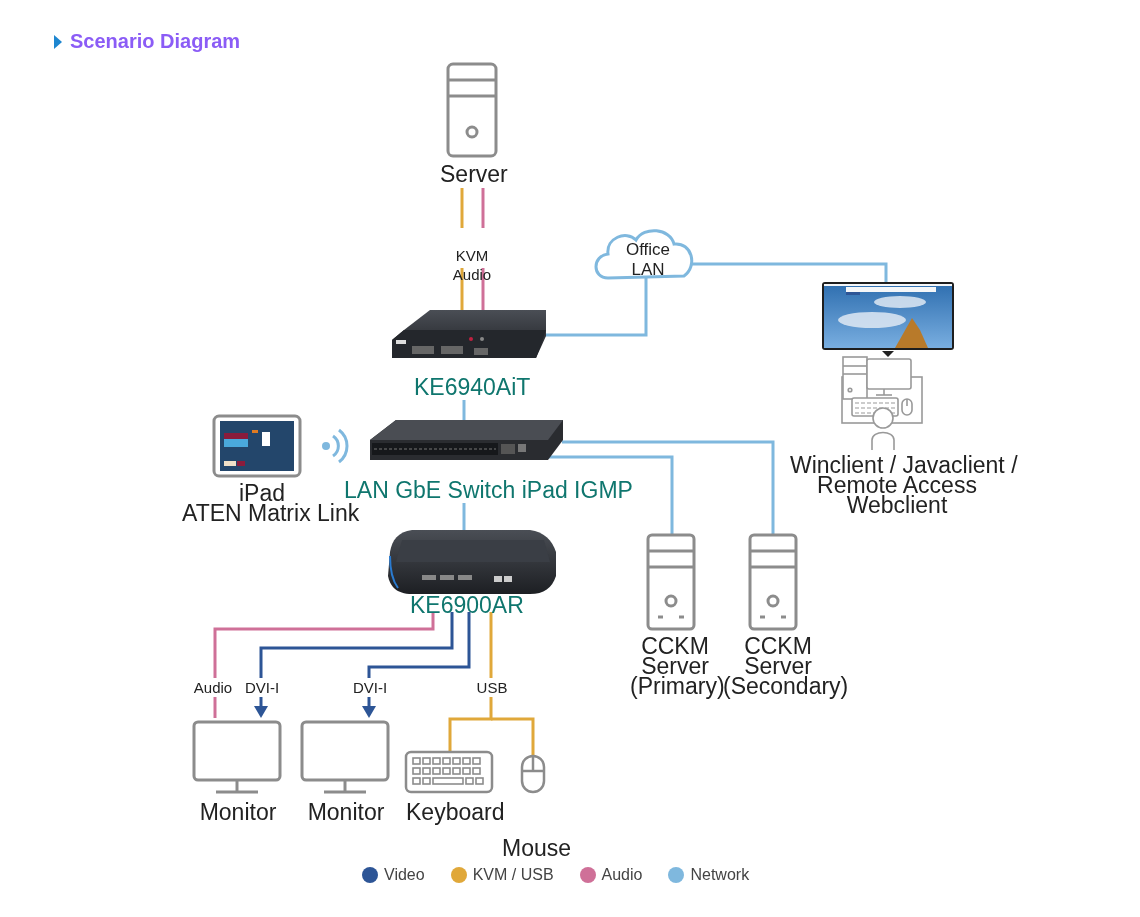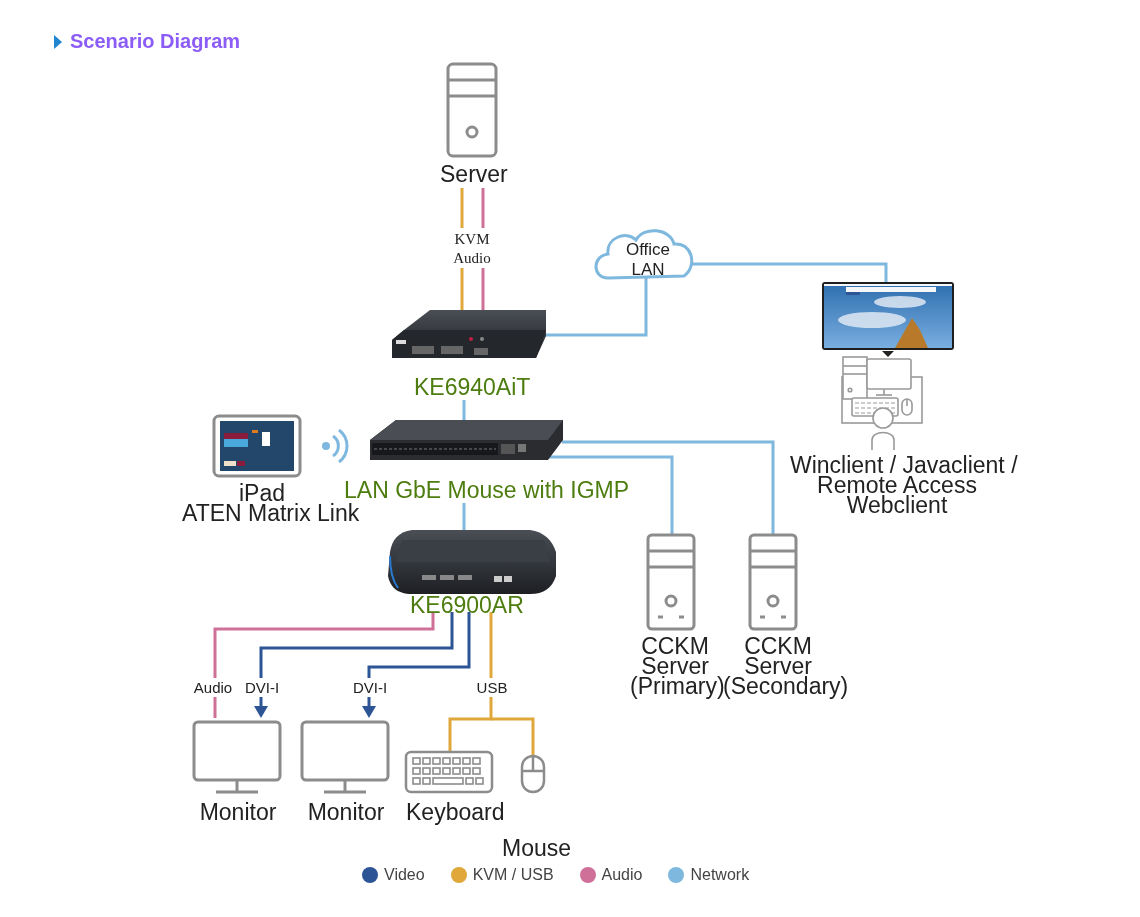--- a/index.html
+++ b/index.html
@@ -2,21 +2,21 @@
 <html><head>
 <meta charset="utf-8">
 <style>
   html, body { margin:0; padding:0; background:#ffffff; }
   body { width:1140px; height:917px; position:relative; overflow:hidden;
          font-family:"Liberation Sans", sans-serif; color:#222; }
   .abs { position:absolute; }
   .title { left:54px; top:30px; font-size:20px; font-weight:bold; color:#8b5cf6; display:flex; align-items:center; gap:8px; }
   .title .tri { width:0; height:0; border-top:7px solid transparent; border-bottom:7px solid transparent; border-left:8px solid #1e86d0; }
   .lbl { position:absolute; font-size:23px; color:#222; text-align:center; line-height:20px; white-space:nowrap; }
-  .lbl.blue { color:#4d7c0f; }
+  .lbl.blue { color:#0f766e; }
   .lbl.small { font-size:15px; line-height:19px; }
   svg.diagram { position:absolute; left:0; top:0; }
   .legend { position:absolute; left:362px; top:866px; display:flex; gap:26px; font-size:16px; color:#444; }
   .legend-item { display:flex; align-items:center; gap:6px; }
   .legend-dot { width:16px; height:16px; border-radius:50%; display:inline-block; }
 </style>
 </head>
 <body>
 
 <div class="abs title">
@@ -213,33 +213,33 @@
 
   <g fill="none" stroke="#8c8c8c" stroke-width="2.5">
     <rect x="522" y="756" width="22" height="36" rx="11"></rect>
     <line x1="522" y1="771" x2="544" y2="771"></line>
     <line x1="533" y1="756" x2="533" y2="771"></line>
   </g>
 </svg>
 
 <div class="lbl" style="left:440px; top:164px; width:64px;">Server</div>
 
-<div class="lbl small" style="left:442px; top:230px; width:60px;font-family:Liberation Serif, serif;">
+<div class="lbl small" style="left:442px; top:246px; width:60px;">
   <div>KVM</div>
   <div>Audio</div>
 </div>
 
 <div class="lbl" style="left:614px; top:240px; width:68px; font-size:17px;">
   <div>Office</div>
   <div>LAN</div>
 </div>
 
 <div class="lbl blue" style="left:414px; top:377px; width:100px;">KE6940AiT</div>
 
-<div class="lbl blue" style="left:344px; top:480px; width:240px;">LAN GbE Mouse with IGMP</div>
+<div class="lbl blue" style="left:344px; top:480px; width:240px;">LAN GbE Switch iPad IGMP</div>
 
 <div class="lbl" style="left:182px; top:483px; width:160px;">
   <div>iPad</div>
   <div>ATEN Matrix Link</div>
 </div>
 
 <div class="lbl blue" style="left:410px; top:595px; width:104px;">KE6900AR</div>
 
 <div class="lbl" style="left:790px; top:455px; width:214px;">
   <div>Winclient / Javaclient /</div>

